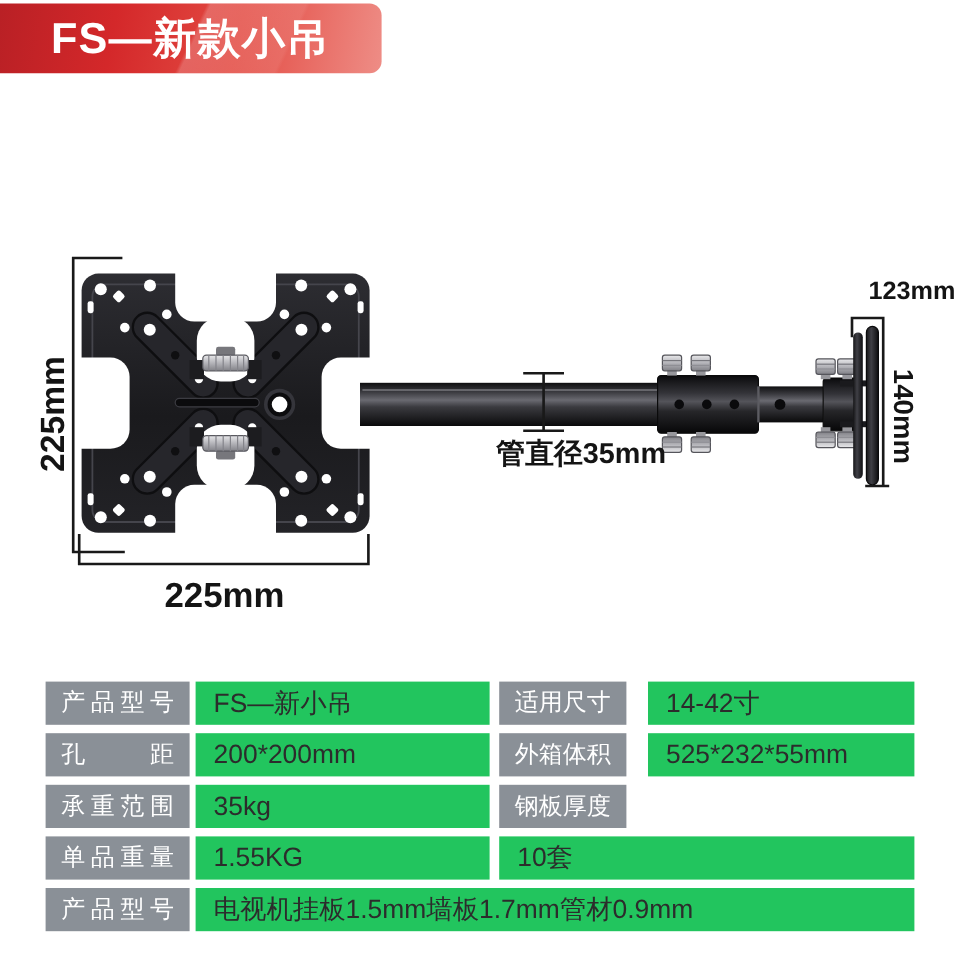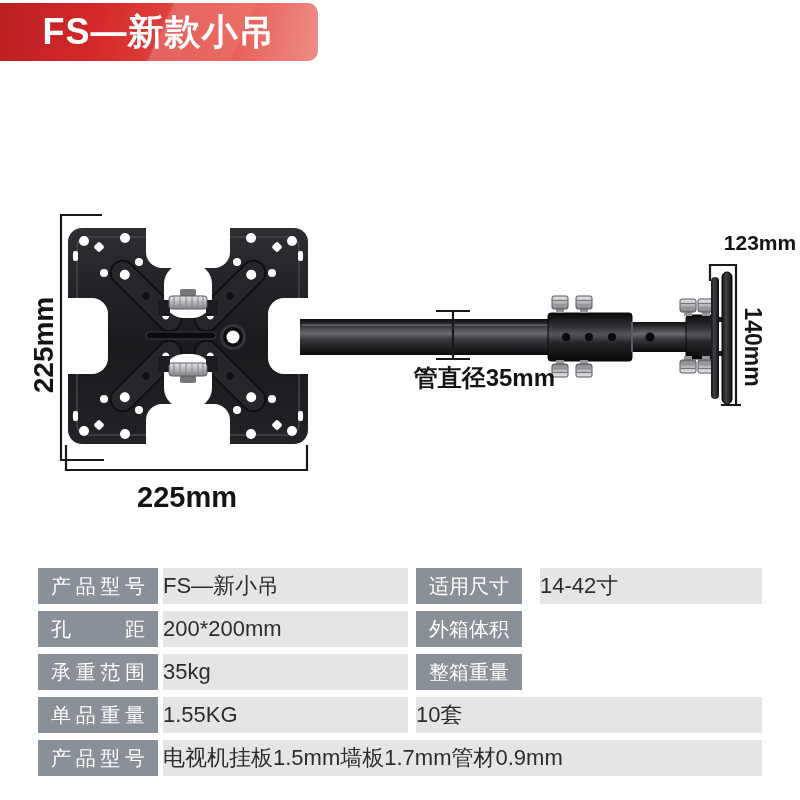--- a/index.html
+++ b/index.html
@@ -25,22 +25,22 @@
   .dim-pipe{left:350px;top:362px;width:205px;text-align:right;font-size:24px;}
   .dim-123{left:710px;top:231px;width:100px;text-align:center;font-size:21px;}
   .dim-140{left:693px;top:334px;width:120px;height:26px;line-height:26px;text-align:center;
            font-size:23px;transform:rotate(90deg);}
 
   
   .spec{position:absolute;left:38px;top:568px;width:724px;}
   .trow{display:flex;height:36px;margin-bottom:7px;}
   .tl{background:#8a9097;color:#fff;font-size:20px;line-height:36px;
       padding:0 13px;box-sizing:border-box;text-align:justify;text-align-last:justify;}
-  .tv{background:#e5e5e5;color:#2c2c2c;font-size:22px;line-height:36px;
-      box-sizing:border-box;white-space:nowrap;overflow:hidden;}
+  .tv{background:#22c55e;color:#2c2c2c;font-size:22px;line-height:36px;
+      padding-left:15px;box-sizing:border-box;white-space:nowrap;overflow:hidden;}
   .w1{width:120px;margin-right:5px;}
   .w2{width:245px;margin-right:8px;}
   .w3{width:106px;margin-right:18px;}
   .w4{flex:1;}
 </style>
 </head>
 <body>
 
 <div class="canvas">
 
@@ -219,25 +219,26 @@
     <div class="trow">
       <div class="tl w1">产品型号</div>
       <div class="tv w2">FS—新小吊</div>
       <div class="tl w3">适用尺寸</div>
       <div class="tv w4">14-42寸</div>
     </div>
     <div class="trow">
       <div class="tl w1">孔距</div>
       <div class="tv w2">200*200mm</div>
       <div class="tl w3">外箱体积</div>
+      <div class="tv w4">525*232*55mm</div>
     </div>
     <div class="trow">
       <div class="tl w1">承重范围</div>
       <div class="tv w2">35kg</div>
-      <div class="tl w3">整箱重量</div>
+      <div class="tl w3">钢板厚度</div>
     </div>
     <div class="trow">
       <div class="tl w1">单品重量</div>
       <div class="tv w2">1.55KG</div>
       <div class="tv w4">10套</div>
     </div>
     <div class="trow">
       <div class="tl w1">产品型号</div>
       <div class="tv w4">电视机挂板1.5mm墙板1.7mm管材0.9mm</div>
     </div>

